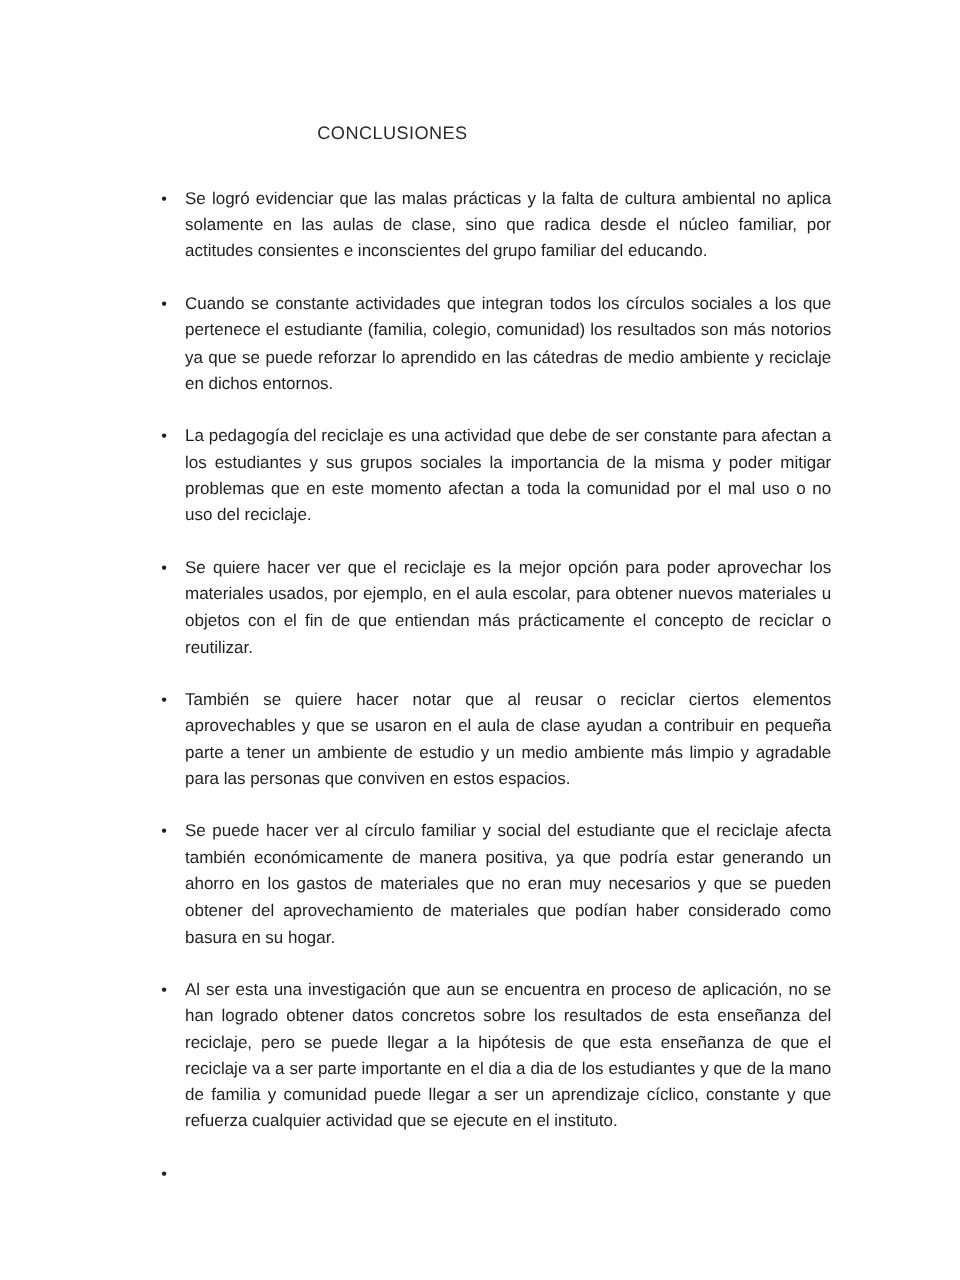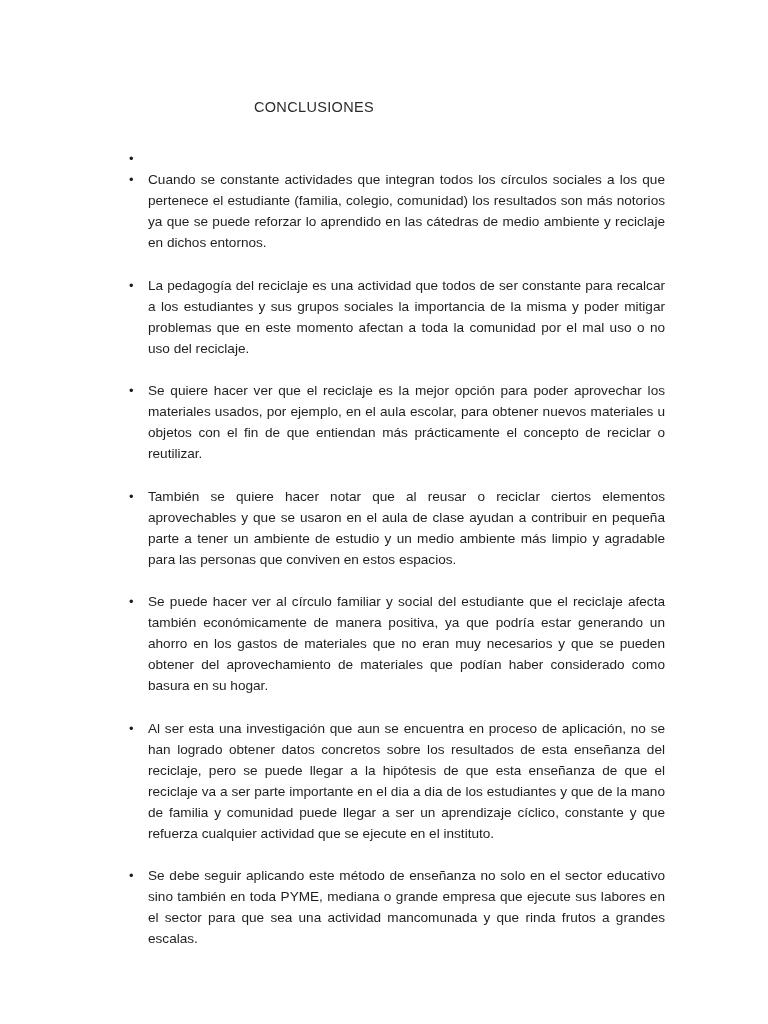--- a/index.html
+++ b/index.html
@@ -80,44 +80,44 @@
 </head>
 <body>
 
 <div class="page">
 
   <h1 class="doc-title">CONCLUSIONES</h1>
 
   <ul class="conclusions-list">
   <li class="conclusion-item">
         <span class="bullet-marker">•</span>
+        <span class="conclusion-text">Se logró evidenciar que las malas prácticas y la falta de cultura ambiental no aplica solamente en las aulas de clase, sino que radica desde el núcleo familiar, por actitudes consientes e inconscientes del grupo familiar del educando.</span>
       </li>
       <li class="conclusion-item">
         <span class="bullet-marker">•</span>
         <span class="conclusion-text">Cuando se constante actividades que integran todos los círculos sociales a los que pertenece el estudiante (familia, colegio, comunidad) los resultados son más notorios ya que se puede reforzar lo aprendido en las cátedras de medio ambiente y reciclaje en dichos entornos.</span>
       </li>
       <li class="conclusion-item">
         <span class="bullet-marker">•</span>
-        <span class="conclusion-text">La pedagogía del reciclaje es una actividad que todos de ser constante para recalcar a los estudiantes y sus grupos sociales la importancia de la misma y poder mitigar problemas que en este momento afectan a toda la comunidad por el mal uso o no uso del reciclaje.</span>
+        <span class="conclusion-text">La pedagogía del reciclaje es una actividad que debe de ser constante para afectan a los estudiantes y sus grupos sociales la importancia de la misma y poder mitigar problemas que en este momento afectan a toda la comunidad por el mal uso o no uso del reciclaje.</span>
       </li>
       <li class="conclusion-item">
         <span class="bullet-marker">•</span>
         <span class="conclusion-text">Se quiere hacer ver que el reciclaje es la mejor opción para poder aprovechar los materiales usados, por ejemplo, en el aula escolar, para obtener nuevos materiales u objetos con el fin de que entiendan más prácticamente el concepto de reciclar o reutilizar.</span>
       </li>
       <li class="conclusion-item">
         <span class="bullet-marker">•</span>
         <span class="conclusion-text">También se quiere hacer notar que al reusar o reciclar ciertos elementos aprovechables y que se usaron en el aula de clase ayudan a contribuir en pequeña parte a tener un ambiente de estudio y un medio ambiente más limpio y agradable para las personas que conviven en estos espacios.</span>
       </li>
       <li class="conclusion-item">
         <span class="bullet-marker">•</span>
         <span class="conclusion-text">Se puede hacer ver al círculo familiar y social del estudiante que el reciclaje afecta también económicamente de manera positiva, ya que podría estar generando un ahorro en los gastos de materiales que no eran muy necesarios y que se pueden obtener del aprovechamiento de materiales que podían haber considerado como basura en su hogar.</span>
       </li>
       <li class="conclusion-item">
         <span class="bullet-marker">•</span>
         <span class="conclusion-text">Al ser esta una investigación que aun se encuentra en proceso de aplicación, no se han logrado obtener datos concretos sobre los resultados de esta enseñanza del reciclaje, pero se puede llegar a la hipótesis de que esta enseñanza de que el reciclaje va a ser parte importante en el dia a dia de los estudiantes y que de la mano de familia y comunidad puede llegar a ser un aprendizaje cíclico, constante y que refuerza cualquier actividad que se ejecute en el instituto.</span>
       </li>
       <li class="conclusion-item">
         <span class="bullet-marker">•</span>
-        <span class="conclusion-text">Se debe seguir aplicando este método de enseñanza no solo en el sector educativo sino también en toda PYME, mediana o grande empresa que ejecute sus labores en el sector para que sea una actividad mancomunada y que rinda frutos a grandes escalas.</span>
       </li>
     </ul>
 
 </div>
 
 </body></html>

